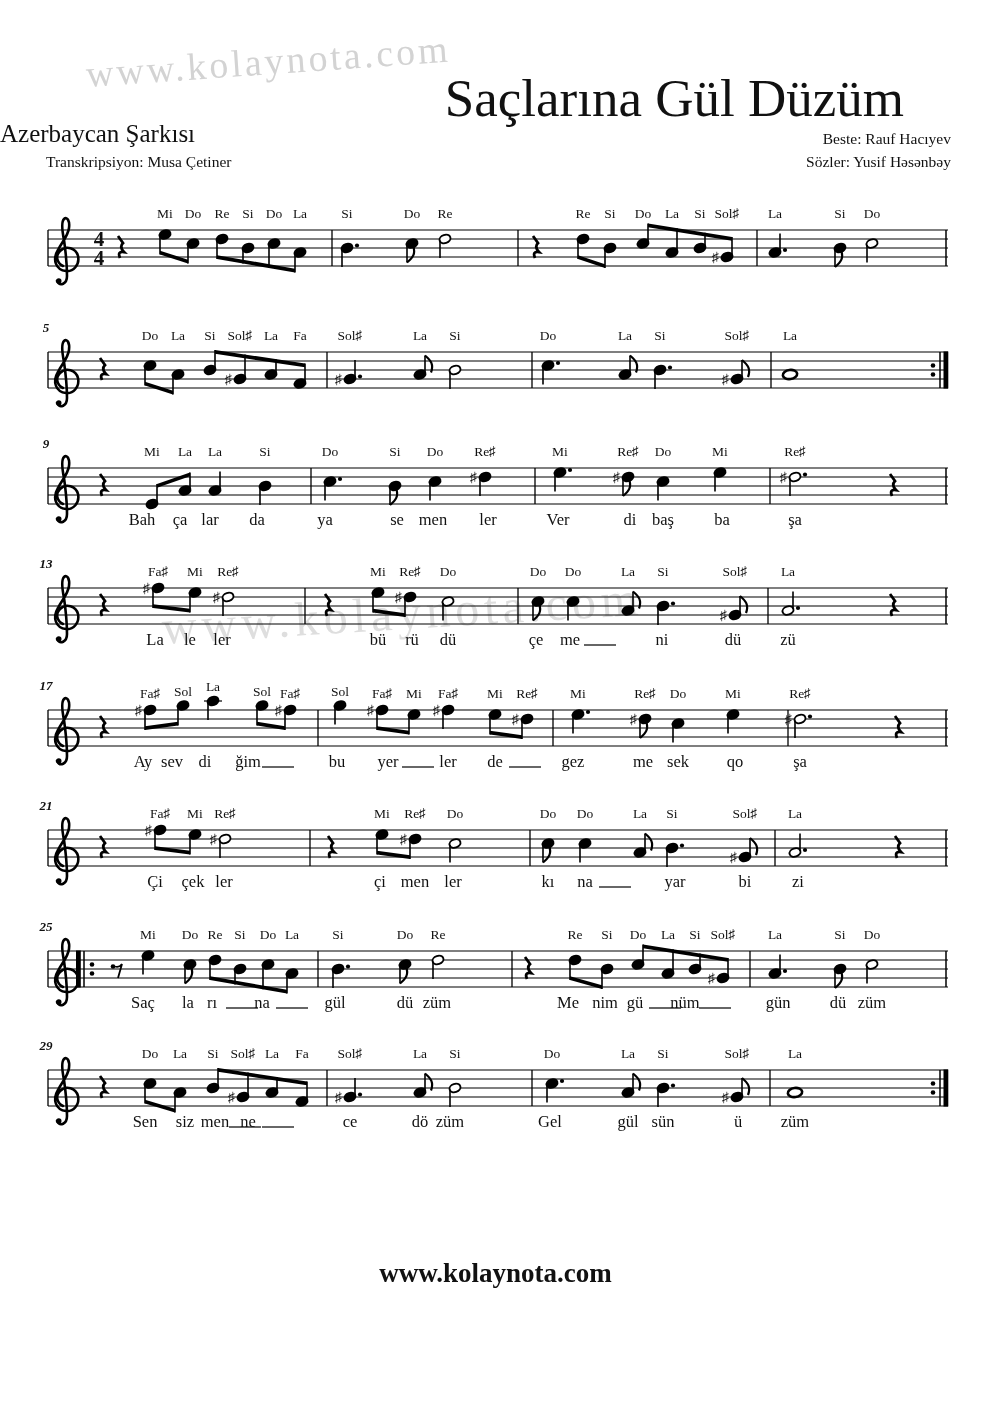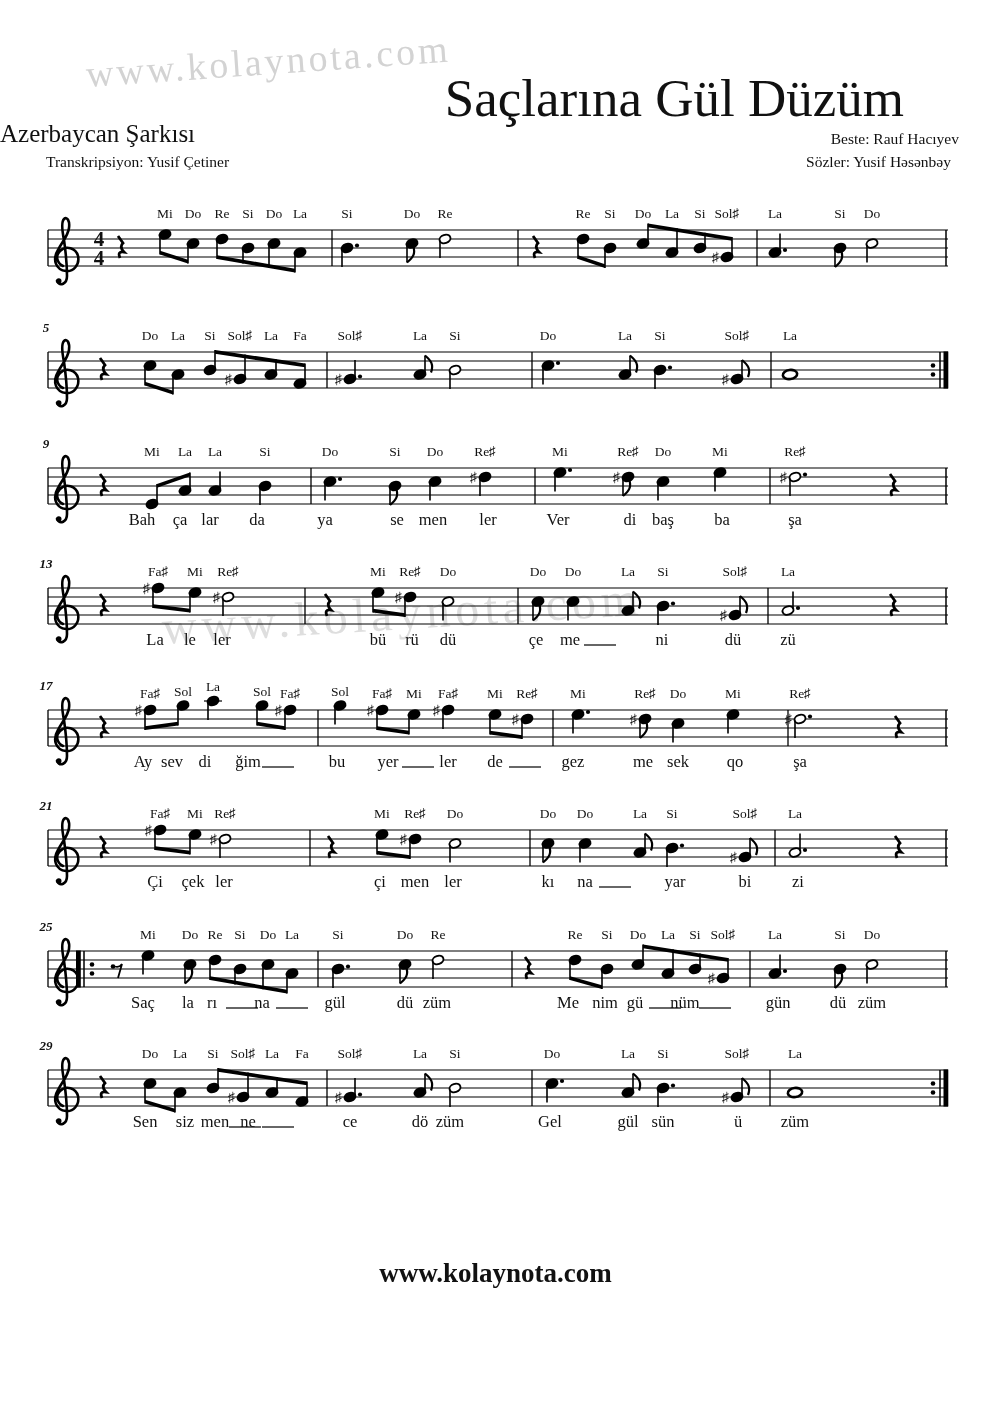--- a/index.html
+++ b/index.html
@@ -5,39 +5,39 @@
   html,body{margin:0;padding:0;background:#fff;}
   #page{position:relative;width:991px;height:1403px;background:#fff;overflow:hidden;
         font-family:"Liberation Serif", serif;color:#111;}
   .wm{position:absolute;color:#d3d3d3;letter-spacing:3px;white-space:nowrap;
       transform:rotate(-4deg);transform-origin:left center;user-select:none;z-index:0;}
   #wm-top{left:86px;top:52px;font-size:38px;}
   #wm-mid{left:162px;top:600px;font-size:48px;color:#dedede;letter-spacing:5px;transform:rotate(-3.5deg);}
   #hdr{position:absolute;left:0;top:0;width:991px;z-index:2;}
   #title{position:absolute;left:0;top:68px;width:904px;text-align:right;font-size:53px;}
   #subtitle{position:absolute;left:0;top:120px;width:991px;text-align:left;font-size:25px;}
-  #composer{position:absolute;right:32px;top:130px;font-size:15.5px;text-align:right;}
+  #composer{position:absolute;right:40px;top:130px;font-size:15.5px;text-align:right;}
   #lyricist{position:absolute;right:40px;top:153px;font-size:15.5px;text-align:right;margin-left:16px;}
   #transcription{position:absolute;left:46px;top:153px;font-size:15.5px;}
   #score-svg{position:absolute;left:0;top:0;z-index:1;}
   #footer{position:absolute;left:0;top:1258px;width:991px;text-align:center;
           font-size:27px;font-weight:bold;z-index:2;}
 </style>
 </head>
 <body>
 
 <div id="page">
   <div class="wm" id="wm-top">www.kolaynota.com</div>
   <div class="wm" id="wm-mid">www.kolaynota.com</div>
   <div id="hdr">
     <div id="title">Saçlarına Gül Düzüm</div>
     <div id="subtitle">Azerbaycan Şarkısı</div>
     <div id="composer">Beste: Rauf Hacıyev</div>
     <div id="lyricist">Sözler: Yusif Həsənbəy</div>
-    <div id="transcription">Transkripsiyon: Yusif Çetiner</div>
+    <div id="transcription">Transkripsiyon: Musa Çetiner</div>
   </div>
   <svg id="score-svg" width="991" height="1403" viewBox="0 0 991 1403">
       <g transform="translate(0,230)">
         <line x1="48" y1="0" x2="948" y2="0" stroke="#000" stroke-width="1.1"></line>
         <line x1="48" y1="9" x2="948" y2="9" stroke="#000" stroke-width="1.1"></line>
         <line x1="48" y1="18" x2="948" y2="18" stroke="#000" stroke-width="1.1"></line>
         <line x1="48" y1="27" x2="948" y2="27" stroke="#000" stroke-width="1.1"></line>
         <line x1="48" y1="36" x2="948" y2="36" stroke="#000" stroke-width="1.1"></line>
         <line x1="48" y1="0" x2="48" y2="36" stroke="#000" stroke-width="1.3"></line>
         <g transform="translate(52,0)">

